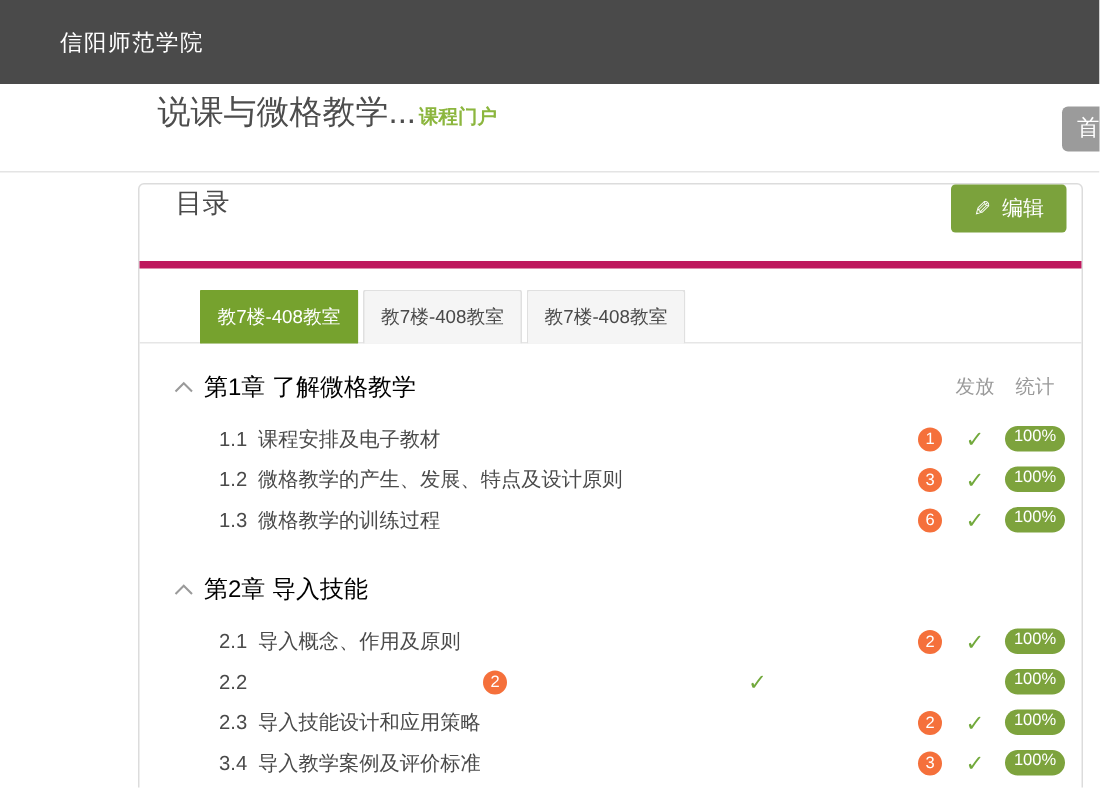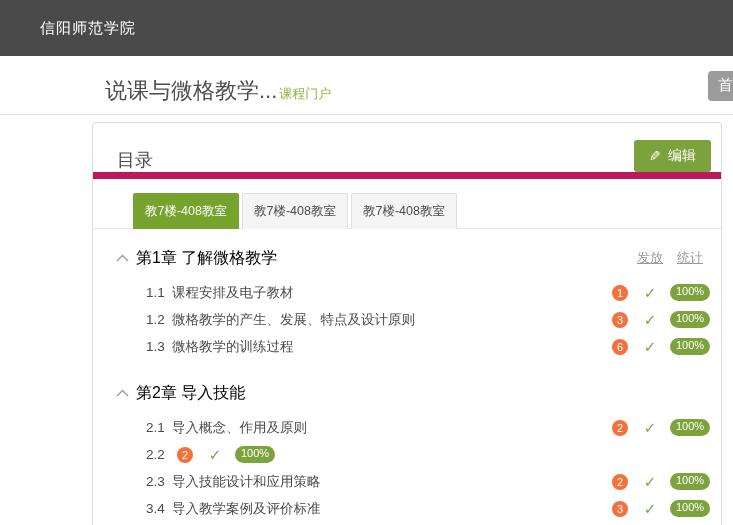--- a/index.html
+++ b/index.html
@@ -15,39 +15,39 @@
     height:56px; background:#4a4a4a; color:#fff;
     display:flex; align-items:center; padding-left:40px;
     font-size:15px; letter-spacing:1px;
   }
   
   .page-header {
     height:59px; border-bottom:1px solid #e4e4e4;
     position:relative; background:#fff;
   }
   .title-wrap {
-    position:absolute; left:105px; bottom:8px;
+    position:absolute; left:105px; bottom:24px;
     display:flex; align-items:baseline;text-align:center;
   }
   .course-title { font-size:22px; color:#4d4d4d; }
-  .portal-link { font-size:13px; color:#8cb63e; margin-left:2px; cursor:pointer; }
+  .portal-link { font-size:13px; color:#8cb63e; margin-left:2px; cursor:pointer;font-weight:bold; }
   .home-btn {
     position:absolute; left:708px; top:15px;
     background:#9b9b9b; color:#fff; font-size:15px;
     padding:5px 10px 6px 10px; border-radius:4px; border:none;
     cursor:pointer; white-space:nowrap;
   }
   
   .card {
     position:absolute; left:92px; top:122px; width:630px; height:480px;
     background:#fff; border:1px solid #dcdcdc; border-radius:4px 4px 0 0;
   }
   .card-header {
-    height:56px; border-bottom:7px solid #be185d;
-    display:flex; align-items:flex-end; justify-content:space-between;
+    height:56px; border-bottom:5px solid #be185d;
+    display:flex; align-items:flex-start; justify-content:space-between;
     padding:0 10px 0 24px;
   }
   .card-title { font-size:18px; color:#4a4a4a; }
   .edit-btn {
     background:#7ba23c; color:#fff; border:none; border-radius:3px;
     font-size:14px; padding:7px 15px; display:flex; align-items:center;
     gap:7px; cursor:pointer;
   }
   .edit-btn .pencil { font-size:14px; transform:scaleX(-1); display:inline-block; }
   
@@ -62,24 +62,24 @@
     border-radius:2px 2px 0 0; cursor:pointer; white-space:nowrap;
     margin-bottom:-1px;
   }
   .tab.active { background:#76a22e; border-color:#76a22e; color:#fff; }
   
   .chapters { padding:16px 6px 20px 22px; }
   .chapter { margin-bottom:20px; }
   .chapter-header { display:flex; align-items:center; height:26px; cursor:pointer; margin-bottom:8px; }
   .chev { width:14px; height:14px; margin-right:7px; display:flex; align-items:center; justify-content:center; }
   .chapter-title { font-size:16px; color:#000000; flex:1; }
-  .col-label { color:#9a9a9a; font-size:13px; text-align:center;text-decoration:underline; }
+  .col-label { color:#9a9a9a; font-size:13px; text-align:center; }
   .col-issue { width:34px; }
   .col-stats { width:46px; margin-right:2px; }
-  .section-row { display:flex; align-items:center; height:27px; padding-left:31px; }
+  .section-row { display:flex; align-items:center; height:27px; padding-left:31px;justify-content:space-between; }
   .sec-num { width:26px; font-size:13.5px; color:#4a4a4a; }
   .sec-title { flex:1; font-size:13.5px; color:#4a4a4a; cursor:pointer; }
   .badge-col { width:26px; display:flex; justify-content:center; }
   .count-badge {
     width:16px; height:16px; border-radius:50%;
     background:#f5703b; color:#fff; font-size:11px;
     display:flex; align-items:center; justify-content:center; cursor:pointer;
   }
   .check-col { width:34px; text-align:center; color:#72a93c; font-size:15px; font-weight:bold; cursor:pointer; }
   .stat-col { width:46px; display:flex; justify-content:center; margin-right:2px; }

